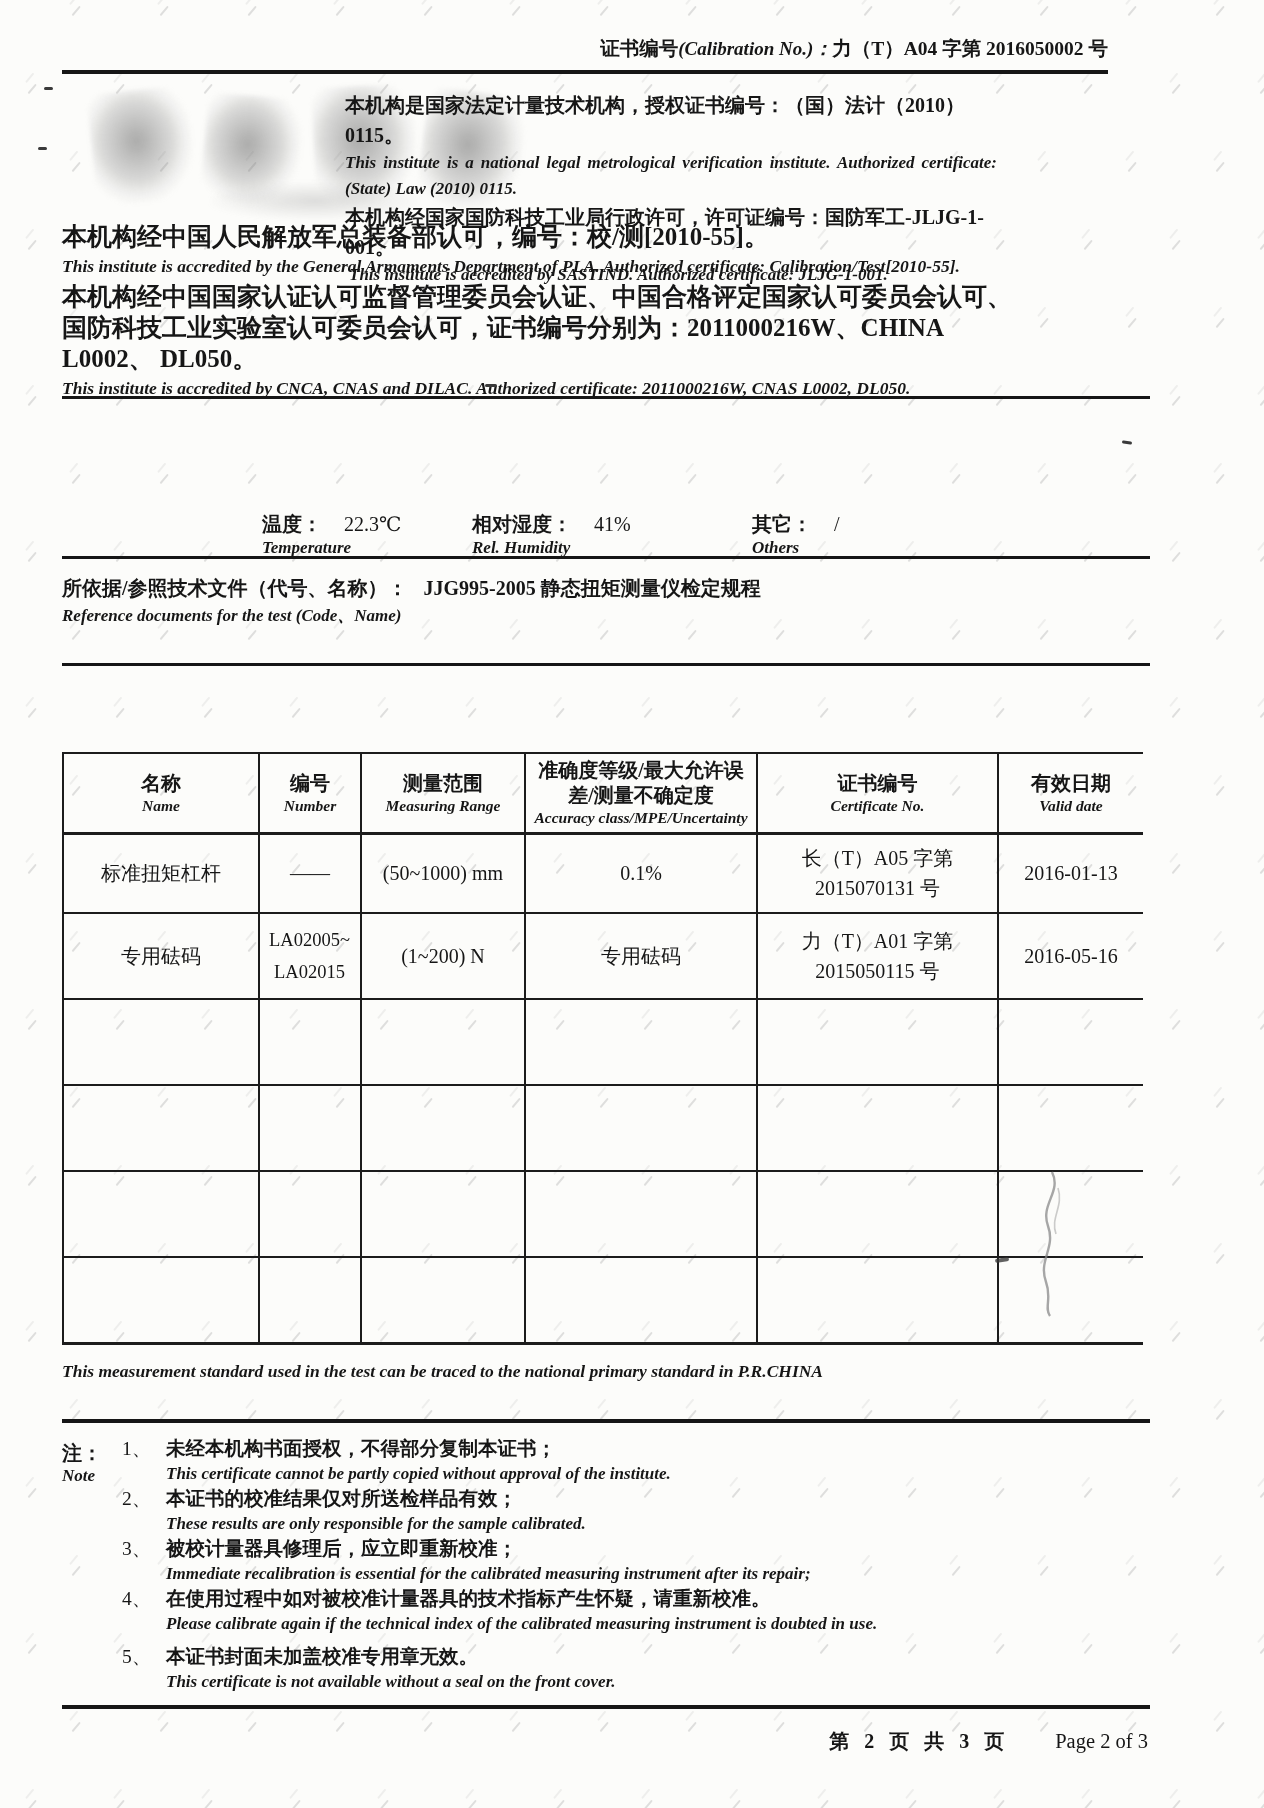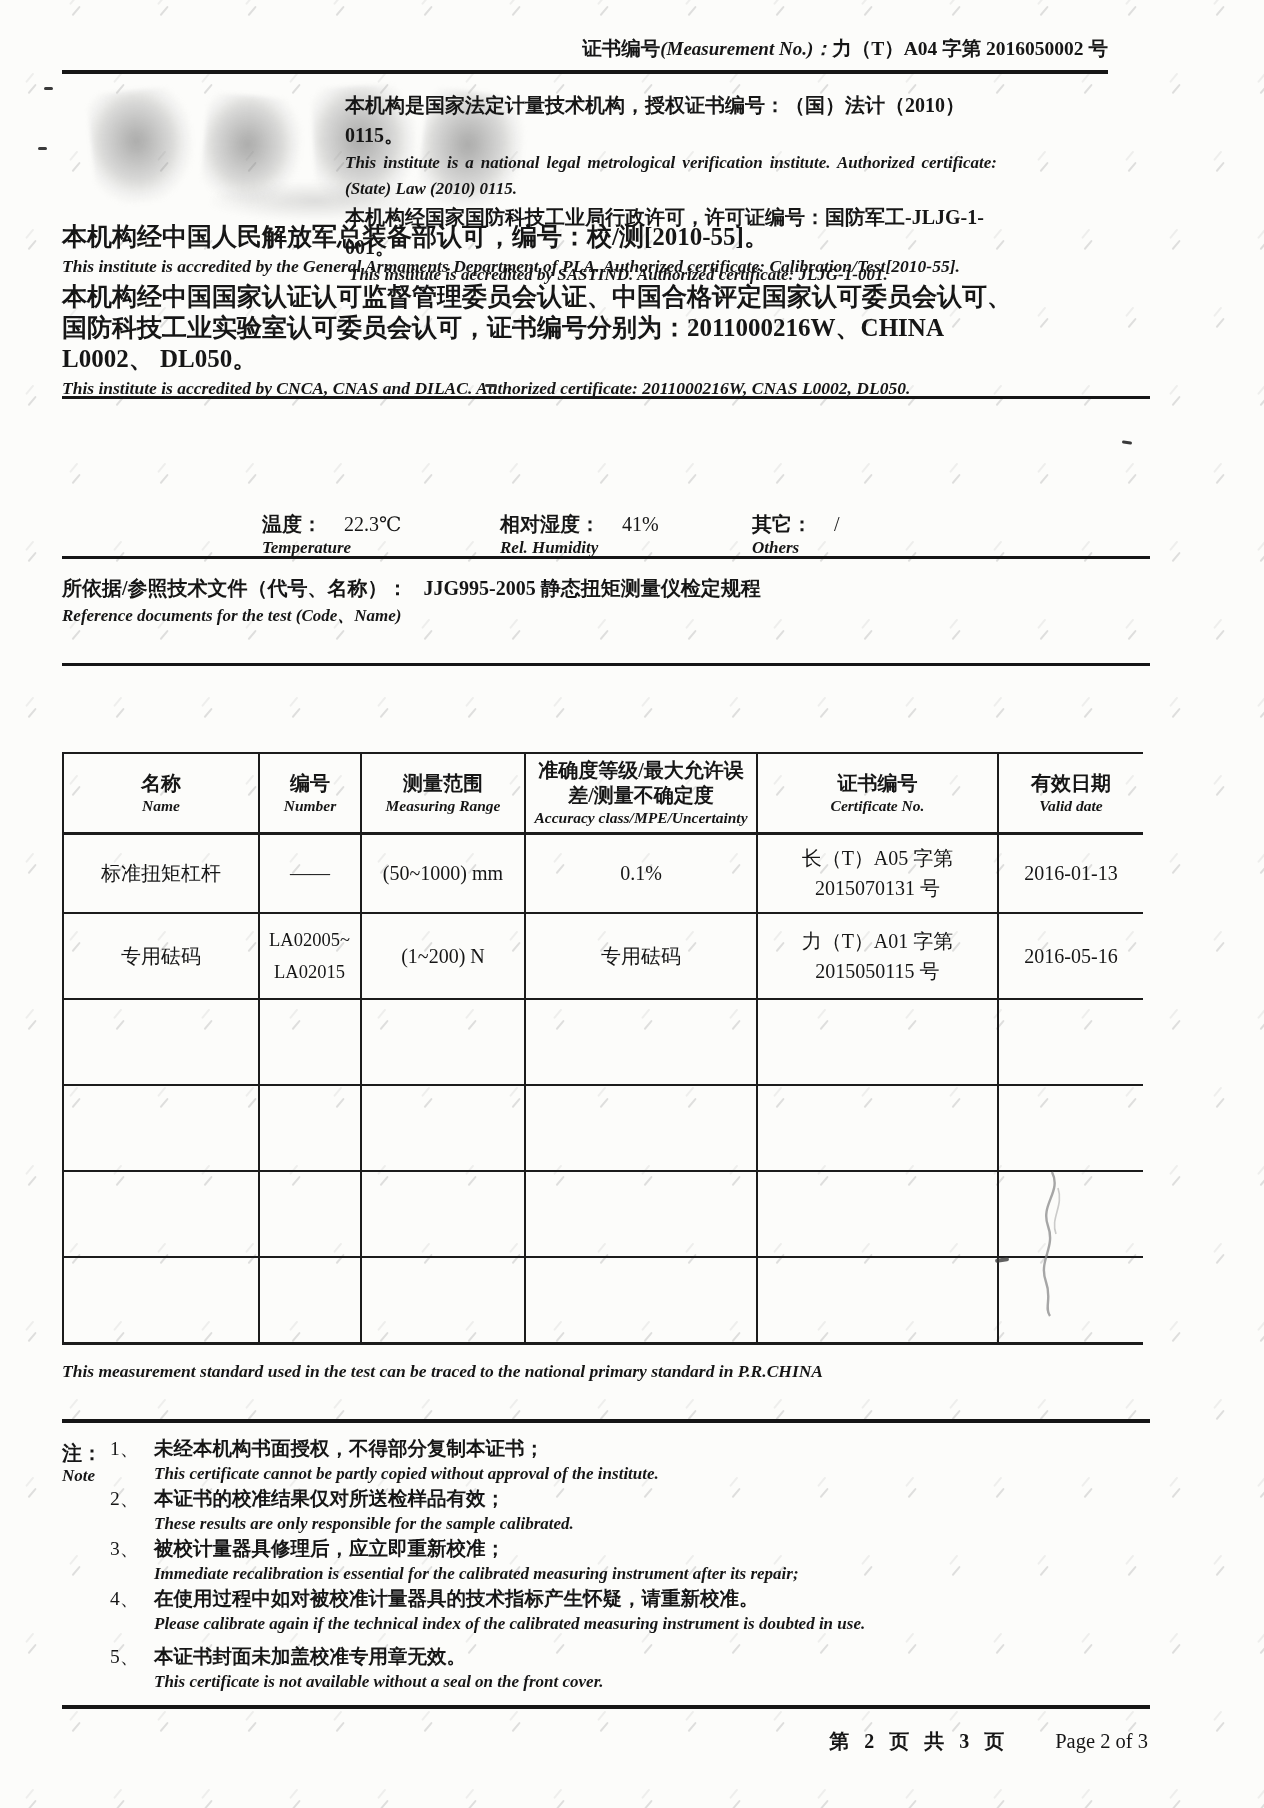--- a/index.html
+++ b/index.html
@@ -41,21 +41,21 @@
   
   .locus{position:absolute;top:413px;left:62px;width:700px;}
   .locus .l1{font-size:20px;line-height:28px;}
   .locus .l1 .val{font-weight:500;margin-left:34px;}
   .locus .l2{font-size:17px;line-height:24px;font-style:italic;font-weight:700;}
   .envrow{position:absolute;top:511px;left:0;width:1264px;height:60px;}
   .envgrp{position:absolute;top:0;}
   .envgrp .v1{font-size:20px;line-height:26px;}
   .envgrp .v1 .val{font-weight:500;margin-left:22px;}
   .envgrp .v2{font-size:17px;line-height:22px;font-style:italic;font-weight:700;}
-  .g-temp{left:262px;} .g-hum{left:500px;} .g-oth{left:752px;}
+  .g-temp{left:262px;} .g-hum{left:472px;} .g-oth{left:752px;}
   
   .refdoc{position:absolute;top:574px;left:62px;width:1048px;}
   .refdoc .r1{font-size:20px;line-height:29px;}
   .refdoc .r1 .val{margin-left:16px;}
   .refdoc .r2{font-size:17px;line-height:25px;font-style:italic;font-weight:700;}
   
   .stdtitle{position:absolute;top:679px;left:62px;width:800px;}
   .stdtitle .t1{font-size:20px;line-height:28px;}
   .stdtitle .t2{font-size:17px;line-height:24px;font-style:italic;font-weight:700;}
   
@@ -69,21 +69,21 @@
   .th-en{font-size:15.5px;font-style:italic;font-weight:700;line-height:20px;}
   .cell-left{text-align:left;padding-left:3px !important;font-size:18.5px !important;line-height:25px;}
   
   .trace{position:absolute;top:1358px;left:62px;width:1048px;}
   .trace .t1{font-size:21px;line-height:30px;}
   .trace .t2{font-size:17.5px;line-height:26px;font-style:italic;font-weight:700;}
   
   .notes{position:absolute;top:1436px;left:62px;width:1020px;}
   .note-label-zh{position:absolute;left:0;top:4px;font-size:20px;}
   .note-label-en{position:absolute;left:0;top:30px;font-size:17px;font-style:italic;font-weight:700;}
-  .note-items{margin-left:48px;}
+  .note-items{margin-left:60px;}
   .note-item{margin-bottom:0;}
   .note-item .nzh{font-size:19.5px;line-height:26px;}
   .note-item .nzh .num{display:inline-block;width:44px;}
   .note-item .nen{font-size:17px;line-height:24px;font-style:italic;font-weight:700;margin-left:44px;}
   .note-item.gap{margin-top:8px;}
   
   .footer{position:absolute;top:1728px;left:62px;width:1086px;display:flex;justify-content:flex-end;gap:46px;align-items:baseline;}
   .footer .fzh{font-size:20px;font-weight:600;letter-spacing:5px;}
   .footer .fen{font-size:20.5px;font-weight:500;}
   
@@ -440,21 +440,21 @@
       <i class="wm" style="left: 730px; top: 1804px;"></i>
       <i class="wm" style="left: 818px; top: 1804px;"></i>
       <i class="wm" style="left: 906px; top: 1804px;"></i>
       <i class="wm" style="left: 994px; top: 1804px;"></i>
       <i class="wm" style="left: 1082px; top: 1804px;"></i>
       <i class="wm" style="left: 1170px; top: 1804px;"></i>
       <i class="wm" style="left: 1258px; top: 1804px;"></i>
     </div>
 
   <div class="hdr">
-    <span class="zh">证书编号</span><span class="en">(Measurement No.)：</span><span class="zh">力（T）A04 字第 2016050002 号</span>
+    <span class="zh">证书编号</span><span class="en">(Calibration No.)：</span><span class="zh">力（T）A04 字第 2016050002 号</span>
   </div>
   <div class="rule" style="top:70px;left:62px;width:1046px;height:4px;"></div>
 
   <div class="stamp">
     <i class="b1"></i>
       <i class="b2"></i>
       <i class="b3"></i>
       <i class="b4"></i>
       <i class="sub"></i>
   </div>

